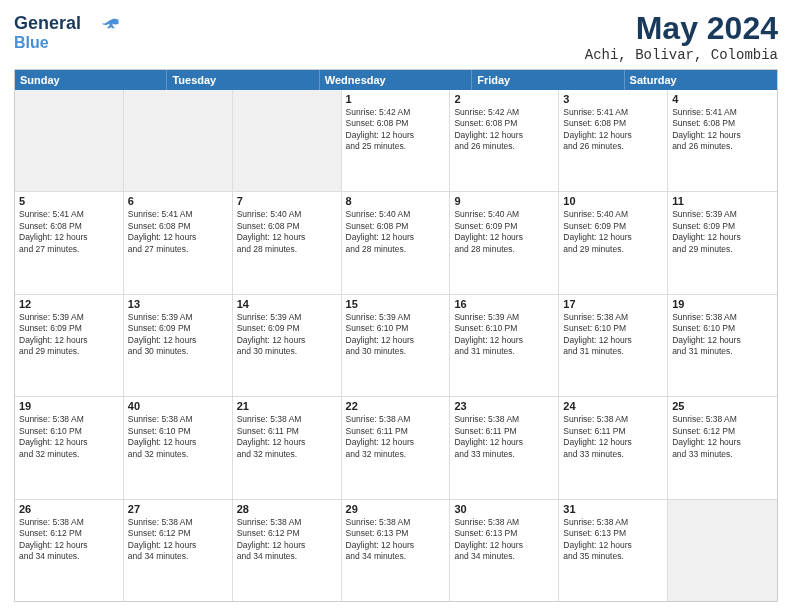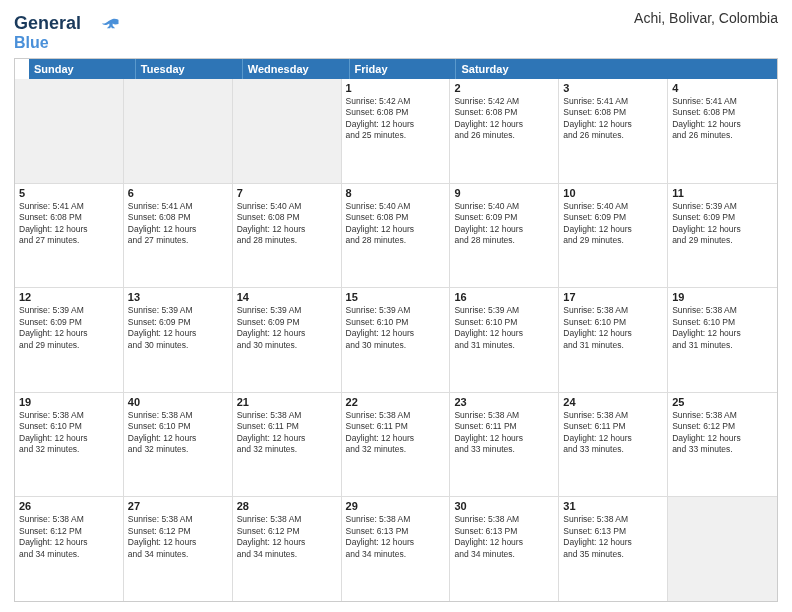--- a/index.html
+++ b/index.html
@@ -43,32 +43,32 @@
       text-align: right;
     }
     .main-title {
       font-size: 32px;
       font-weight: bold;
       color: #1a3a5c;
     }
     .subtitle {
       font-size: 14px;
       color: #333;
+      font-family: Liberation Mono, monospace;
     }
     .calendar {
       flex: 1;
       display: flex;
       flex-direction: column;
       border: 1px solid #ccc;
     }
     .cal-header {
       display: grid;
-      grid-template-columns: repeat(7, 1fr);
+      grid-template-columns: repeat(5, 1fr);
       background: #2e75b6;
-      margin-left: 14px;
     }
     .cal-header-cell {
       color: #fff;
       font-size: 11px;
       font-weight: bold;
       padding: 4px 5px;
       border-right: 1px solid #5a99cc;
     }
     .cal-header-cell:last-child { border-right: none; }
     .cal-body {
@@ -115,20 +115,21 @@
         <div style="display:flex;align-items:center;gap:18px;">
           <span class="logo-text">General</span>
           <svg class="logo-icon" viewBox="0 0 24 24" fill="#4a90d9">
             <path d="M21 7c0 0-3-2-7-1C10 7 8 10 5 11c-2 1-4 0-4 0s2 3 6 2c1-0.3 2-0.8 3-1.5V14l-3 3h4l1-2 1 2h4l-3-3v-2.5c1.5 1 3.5 1.5 7 0.5V7z"></path>
           </svg>
         </div>
         <span class="logo-text" style="color:#4a90d9;font-size:16px;">Blue</span>
       </div>
     </div>
     <div class="title-block">
+      <div class="main-title">May 2024</div>
       <div class="subtitle">Achi, Bolivar, Colombia</div>
     </div>
   </div>
 
   <div class="calendar">
     <div class="cal-header">
       <div class="cal-header-cell">Sunday</div>
       <div class="cal-header-cell">Tuesday</div>
       <div class="cal-header-cell">Wednesday</div>
       <div class="cal-header-cell">Friday</div>

